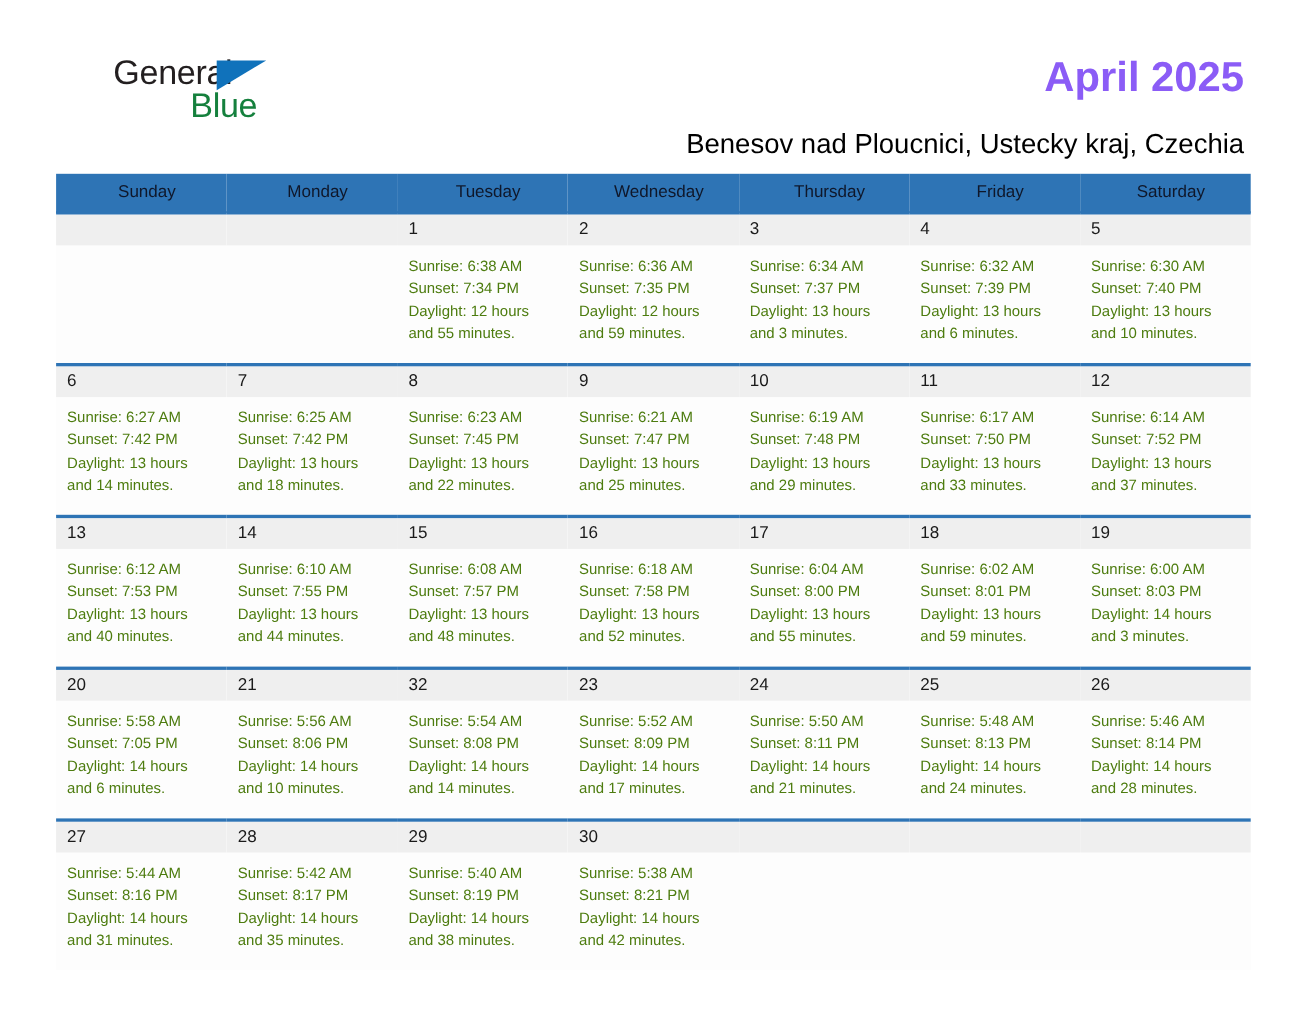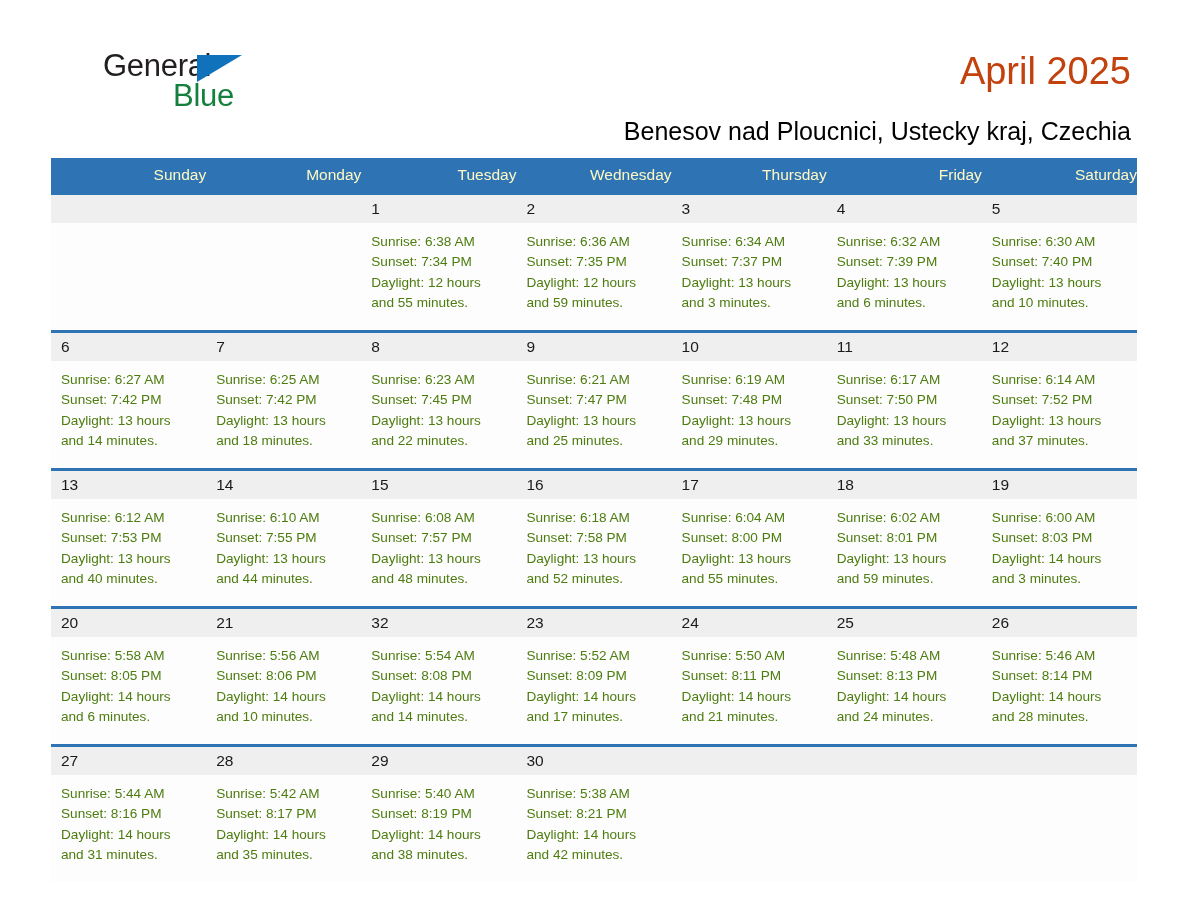--- a/index.html
+++ b/index.html
@@ -68,24 +68,24 @@
     border-top: 27px solid #1072bb;
     border-right: 45px solid transparent;
   }
 
   .title {
     position: absolute;
     right: 57px;
     top: 48px;
     font-size: 38px;
     line-height: 46px;
-    color: #c2410c;
+    color: #8b5cf6;
     white-space: nowrap;
     text-align: right;
-    font-weight: 400;
+    font-weight: 700;
   }
   .subtitle {
     position: absolute;
     right: 57px;
     top: 118px;
     font-size: 25px;
     line-height: 26px;
     color: #000000;
     white-space: nowrap;
     text-align: right;
@@ -98,24 +98,24 @@
     left: 51px;
     top: 158px;
     width: 1086px;
     border-collapse: collapse;
     table-layout: fixed;
   }
   .calendar col { width: 155.14px; }
 
   thead th {
     background: #2e74b5;
-    color: #fef9c3;
+    color: #0f172a;
     font-size: 15.5px;
     font-weight: 400;
-    text-align: right;
+    text-align: center;
     padding: 7px 0 8px 10px;
     height: 19px;
     vertical-align: middle;
     white-space: nowrap;
   }
 
   tbody tr.week {
     border-top: 3px solid #2e74b5;
   }
   tbody td {
@@ -427,21 +427,21 @@
             </div>
           </td>
         </tr>
         <tr class="week">
           <td class="day-cell">
             <div class="daynum-band">
               <span class="daynum">20</span>
             </div>
             <div class="cell-body">
               <div class="ln">Sunrise: 5:58 AM</div>
-              <div class="ln">Sunset: 8:05 PM</div>
+              <div class="ln">Sunset: 7:05 PM</div>
               <div class="ln">Daylight: 14 hours</div>
               <div class="ln">and 6 minutes.</div>
             </div>
           </td>
           <td class="day-cell">
             <div class="daynum-band">
               <span class="daynum">21</span>
             </div>
             <div class="cell-body">
               <div class="ln">Sunrise: 5:56 AM</div>

